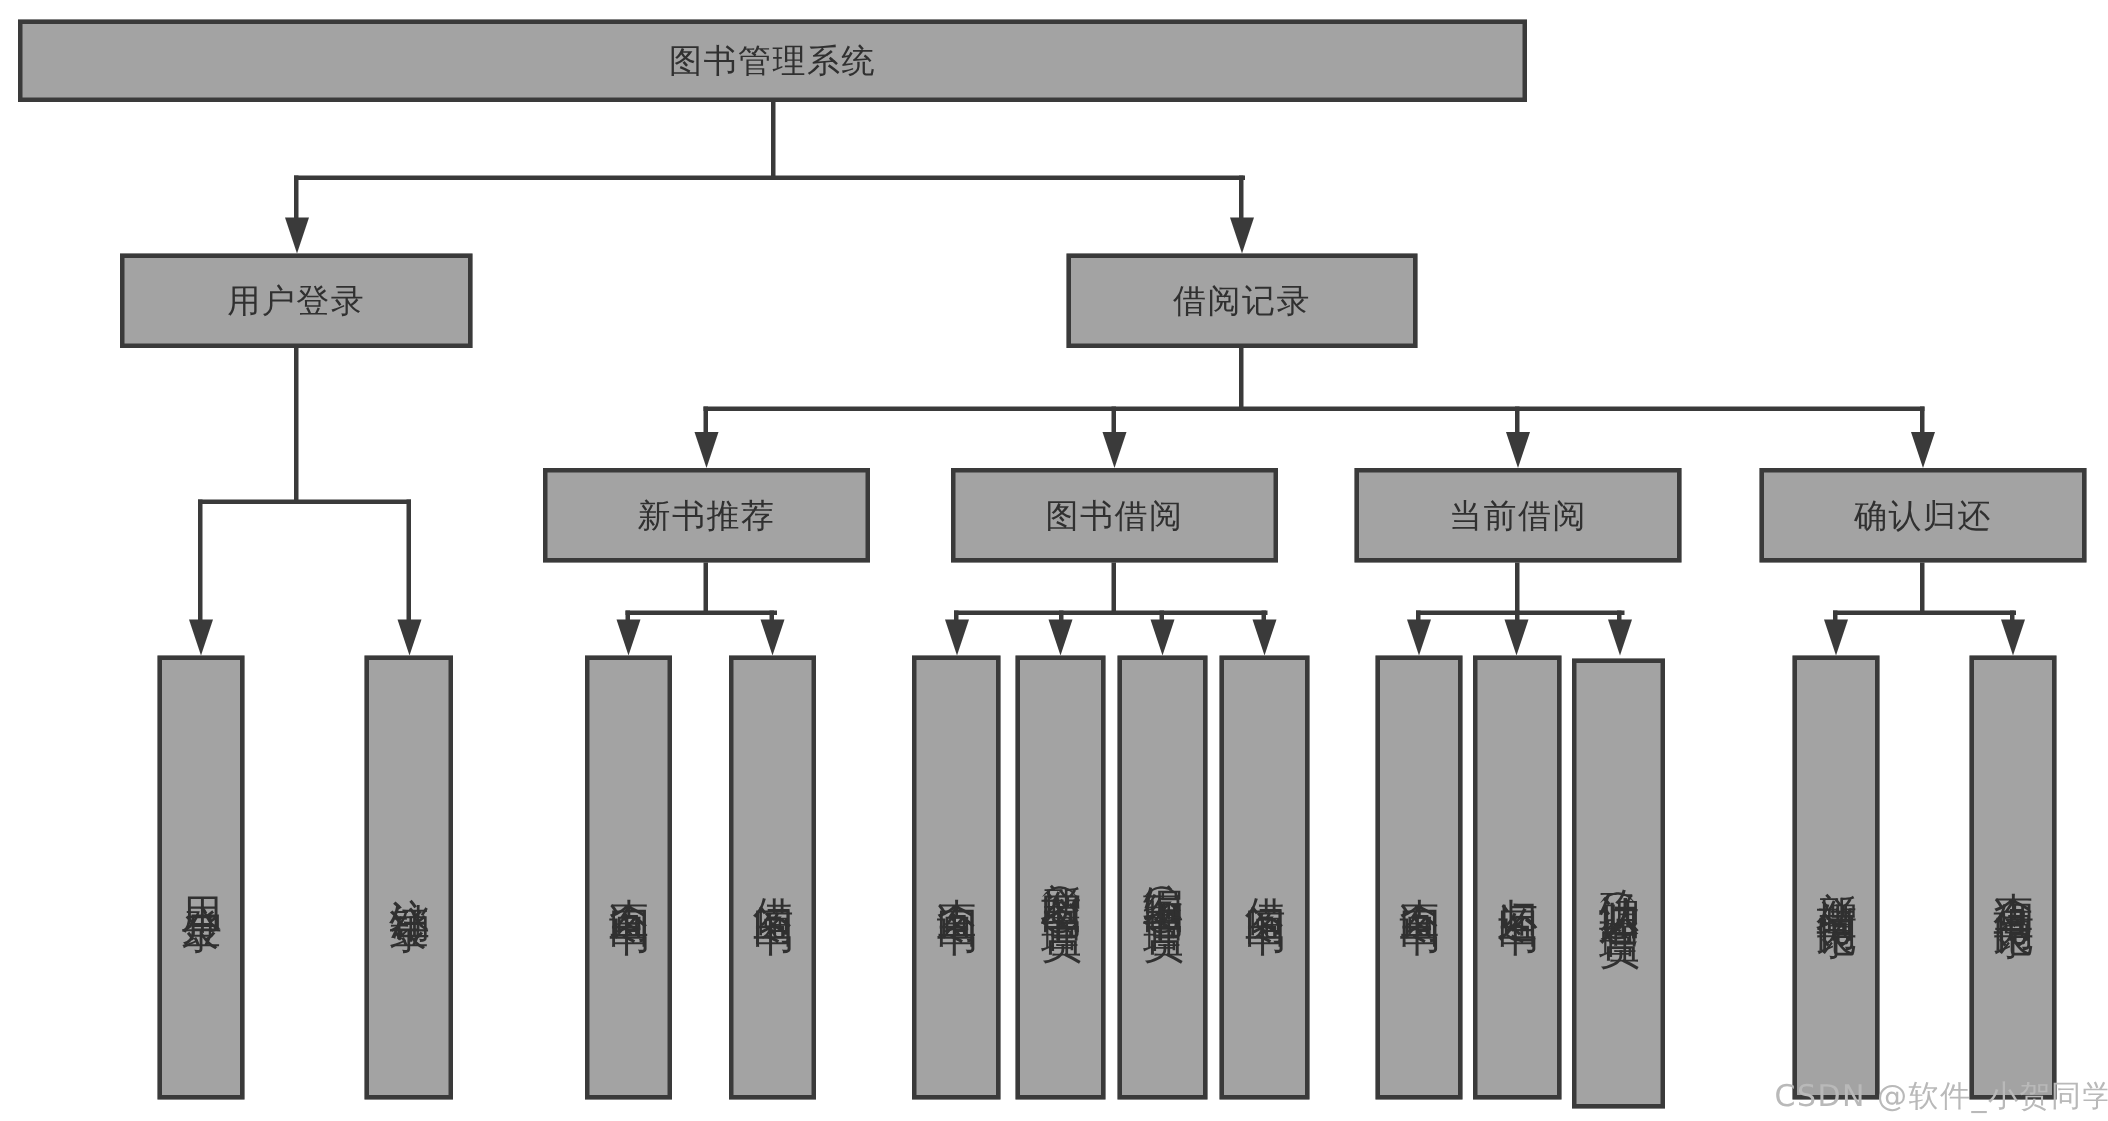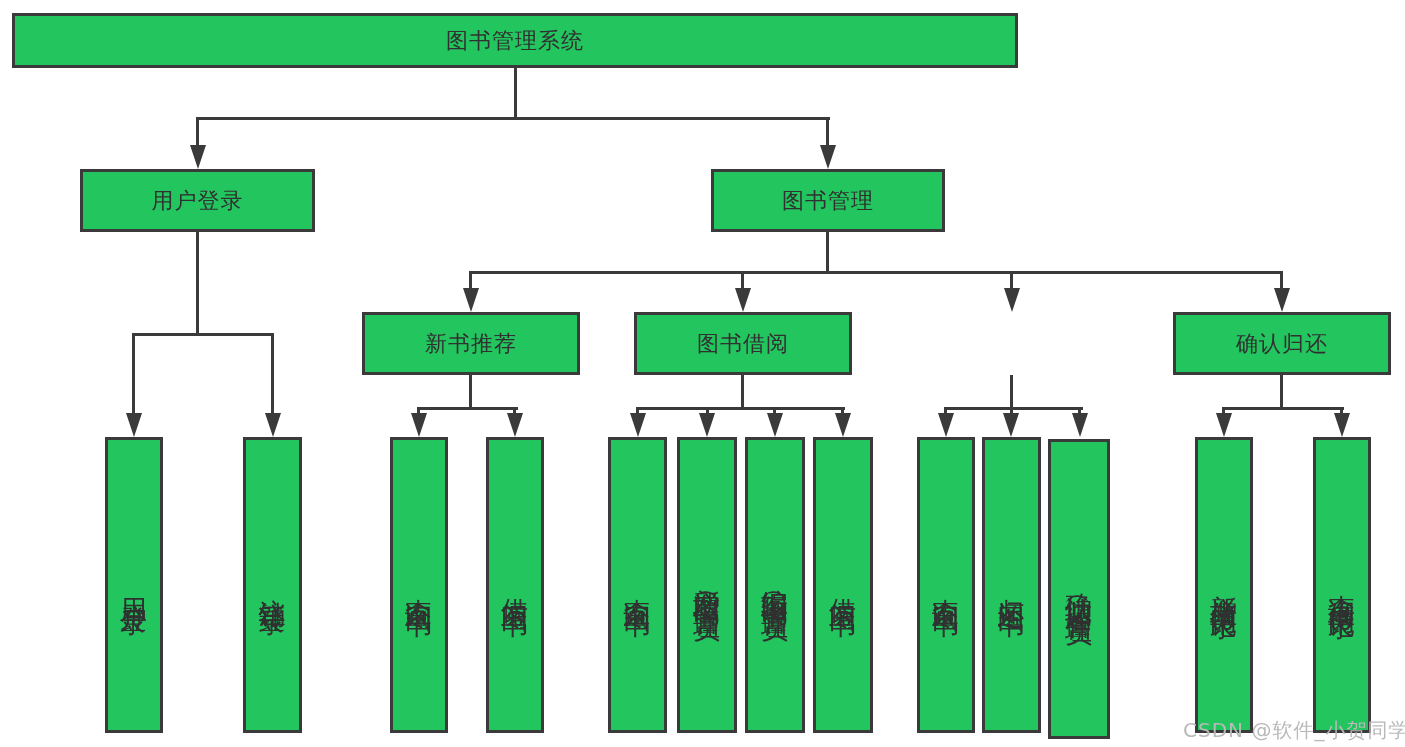--- a/index.html
+++ b/index.html
@@ -17,21 +17,21 @@
     position:relative;
     width:1405px;
     height:747px;
     background:var(--bg);
     overflow:hidden;
   }
   .box{
     position:absolute;
     box-sizing:border-box;
     border:3px solid var(--line);
-    background:#22c55e;
+    background:#a3a3a3;
     display:flex;
     align-items:center;
     justify-content:center;
     color:var(--text);
   }
   .h-label{
     font-size:22px;
     letter-spacing:1px;
     white-space:nowrap;
   }
@@ -76,21 +76,21 @@
   <div class="line" style="left:196px;top:117px;width:634px;height:3px"></div>
   <div class="line" style="left:196px;top:117px;width:3px;height:30px"></div>
   <div class="tri" style="left:190px;top:145px"></div>
   <div class="line" style="left:826px;top:117px;width:3px;height:30px"></div>
   <div class="tri" style="left:820px;top:145px"></div>
 
   <div class="box h-label" style="left:80px;top:169px;width:235px;height:63px">
     <span>用户登录</span>
   </div>
   <div class="box h-label" style="left:711px;top:169px;width:234px;height:63px">
-    <span>图书管理</span>
+    <span>借阅记录</span>
   </div>
 
   <div class="line" style="left:196px;top:232px;width:3px;height:104px"></div>
   <div class="line" style="left:132px;top:333px;width:142px;height:3px"></div>
   <div class="line" style="left:132px;top:333px;width:3px;height:82px"></div>
   <div class="tri" style="left:126px;top:413px"></div>
   <div class="line" style="left:271px;top:333px;width:3px;height:82px"></div>
   <div class="tri" style="left:265px;top:413px"></div>
 
   <div class="line" style="left:826px;top:232px;width:3px;height:42px"></div>
@@ -103,20 +103,23 @@
   <div class="tri" style="left:1004px;top:288px"></div>
   <div class="line" style="left:1280px;top:271px;width:3px;height:19px"></div>
   <div class="tri" style="left:1274px;top:288px"></div>
 
   <div class="box h-label" style="left:634px;top:312px;width:218px;height:63px">
     <span>图书借阅</span>
   </div>
   <div class="box h-label" style="left:362px;top:312px;width:218px;height:63px">
     <span>新书推荐</span>
   </div>
+  <div class="box h-label" style="left:903px;top:312px;width:218px;height:63px">
+    <span>当前借阅</span>
+  </div>
   <div class="box h-label" style="left:1173px;top:312px;width:218px;height:63px">
     <span>确认归还</span>
   </div>
 
   <div class="line" style="left:469px;top:375px;width:3px;height:35px"></div>
   <div class="line" style="left:417px;top:407px;width:101px;height:3px"></div>
   <div class="line" style="left:417px;top:407px;width:3px;height:8px"></div>
   <div class="tri" style="left:411px;top:413px"></div>
   <div class="line" style="left:513px;top:407px;width:3px;height:8px"></div>
   <div class="tri" style="left:507px;top:413px"></div>

